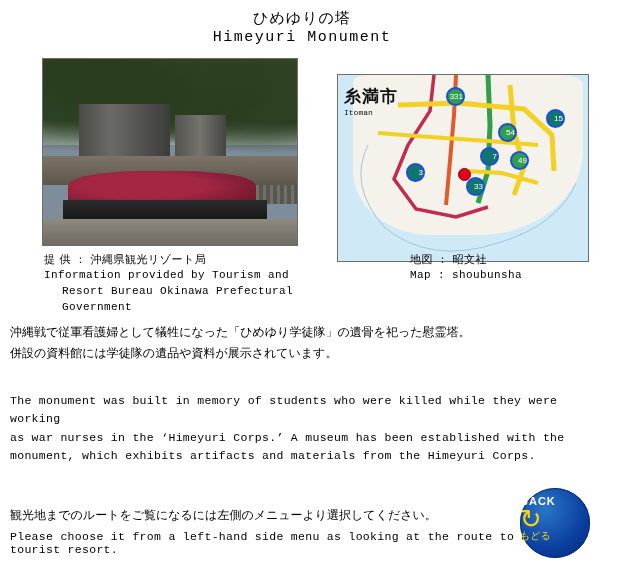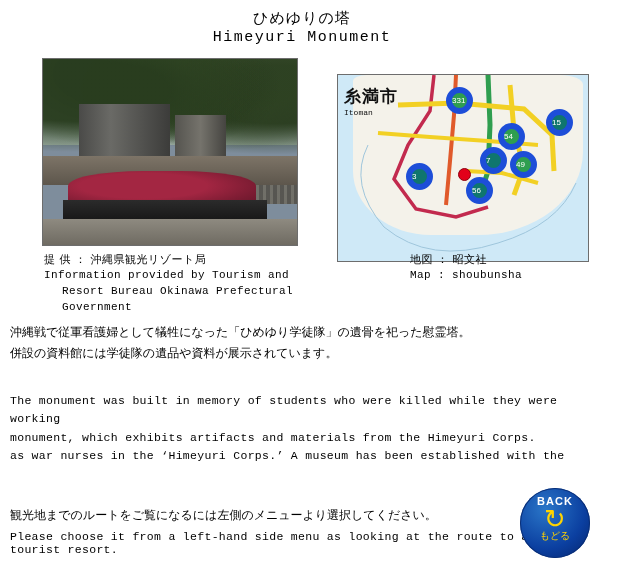--- a/index.html
+++ b/index.html
@@ -143,22 +143,22 @@
     left: 120px; top: 93px;
   }
   .rt {
     position: absolute;
     width: 15px; height: 15px;
     border-radius: 50%;
     color: #fff;
     font-family: "Liberation Sans", sans-serif;
     font-size: 8px;
     line-height: 15px;
-    text-align: left;
-    border: 6px solid #1d4ed8;
+    text-align: right;
+    border: 2px solid #1d4ed8;
   }
   .rt.blue { background: #0f766e; }
   .rt.green { background: #2f9e4f; }
 
   
   .credits {
     position: absolute;
     top: 252px;
     left: 0;
     width: 630px;
@@ -216,21 +216,20 @@
   
   .back-button {
     position: absolute;
     right: 14px;
     top: 488px;
     width: 70px;
     height: 70px;
     border-radius: 50%;
     background: radial-gradient(circle at 36% 30%, #2a76c8 0%, #0b3fa0 60%, #05246b 100%);
     color: #ffffff;
-    text-align: center;
     cursor: pointer;
     box-shadow: 0 0 0 1px #0a2f77 inset;
   }
   .back-button .bk-top {
     font-family: "Liberation Sans", sans-serif;
     font-weight: bold;
     font-size: 11px;
     letter-spacing: 1px;
     padding-top: 7px;
   }
@@ -292,21 +291,21 @@
           <small>Itoman</small>
         </div>
       </div>
 
       <div class="rt green" style="left:108px;top:12px">331</div>
       <div class="rt green" style="left:160px;top:48px">54</div>
       <div class="rt blue" style="left:142px;top:72px">7</div>
       <div class="rt green" style="left:172px;top:76px">49</div>
       <div class="rt blue" style="left:208px;top:34px">15</div>
       <div class="rt blue" style="left:68px;top:88px">3</div>
-      <div class="rt blue" style="left:128px;top:102px">56</div>
+      <div class="rt blue" style="left:128px;top:102px">33</div>
 
       <div class="dot"></div>
     </div>
   </div>
 
   <div class="credits">
     <div class="credit-left">
       <div class="jp">提 供 ： 沖縄県観光リゾート局</div>
       <div class="en">Information provided by Tourism and</div>
       <div class="en indent">Resort Bureau Okinawa Prefectural Government</div>
@@ -317,22 +316,22 @@
     </div>
   </div>
 
   <div class="body-jp">
     <div>沖縄戦で従軍看護婦として犠牲になった「ひめゆり学徒隊」の遺骨を祀った慰霊塔。</div>
     <div>併設の資料館には学徒隊の遺品や資料が展示されています。</div>
   </div>
 
   <div class="body-en">
     <div>The monument was built in memory of students who were killed while they were working</div>
+    <div>as war nurses in the  ‘Himeyuri Corps.’   A museum has been established with the</div>
     <div>monument, which exhibits artifacts and materials from the Himeyuri Corps.</div>
-    <div>as war nurses in the  ‘Himeyuri Corps.’   A museum has been established with the</div>
   </div>
 
   <div class="footer-jp">観光地までのルートをご覧になるには左側のメニューより選択してください。</div>
   <div class="footer-en">Please choose it from a left-hand side menu as looking at the route to a tourist resort.</div>
 
   <div class="back-button">
     <div class="bk-top">BACK</div>
     <div class="bk-arrow">↻</div>
     <div class="bk-bottom">もどる</div>
   </div>

